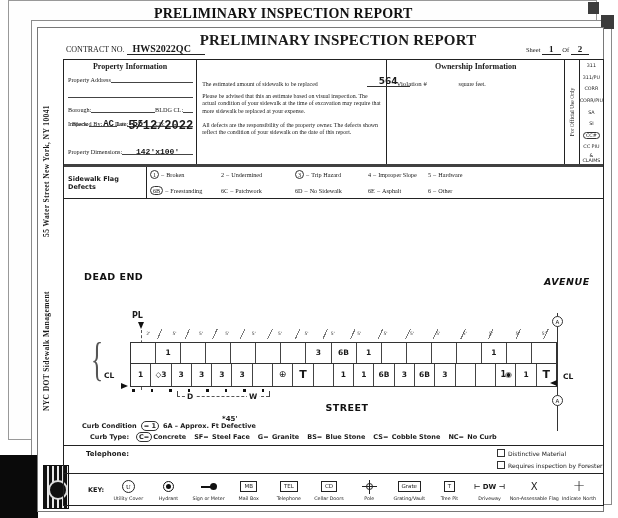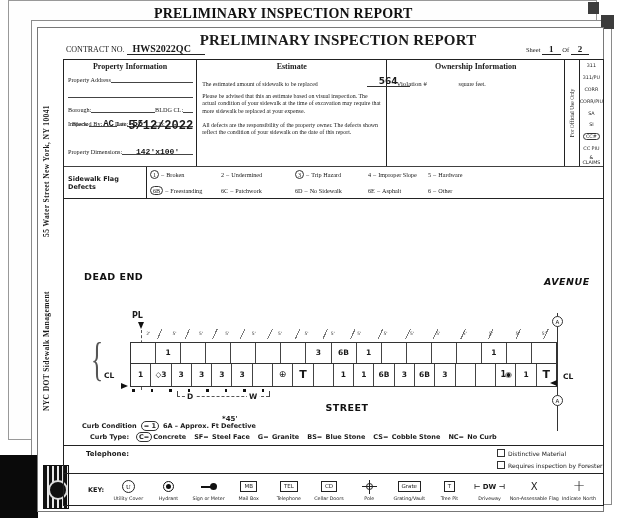--- a/index.html
+++ b/index.html
@@ -23,21 +23,21 @@
   .logo::after { content:""; position:absolute; left:4px; top:14px; width:16px; height:16px; border-radius:50%; background:#111; border:2px solid #ddd; }
 
   .contract { position:absolute; left:28px; top:15px; font-size:8px; }
   .contract .val { font:bold 10px "Liberation Serif",serif; border-bottom:1px solid #222; padding:0 14px 0 6px; }
   .doc-title { position:absolute; left:140px; top:4px; width:320px; text-align:center; font:bold 15px "Liberation Serif",serif; letter-spacing:.2px; }
   .sheet { position:absolute; left:488px; top:16px; font-size:6.5px; }
   .sheet .num { font:bold 9px "Liberation Serif",serif; border-bottom:1px solid #222; padding:0 7px; }
 
   .form { position:absolute; left:25px; top:31px; width:541px; height:447px; border:1px solid #222; }
 
-  .inforow { display:flex; height:107px; border-bottom:1px solid #404040; }
+  .inforow { display:flex; height:107px; border-bottom:3px solid #404040; }
   .col { border-right:1px solid #222; position:relative; height:100%; }
   .prop { width:135px; } .est { width:193px; } .own { width:180px; } .ofc { width:15px; } .codes { flex:1; border-right:none; }
   .boxtitle { position:absolute; left:0; right:0; top:2px; text-align:center; font:bold 8px "Liberation Serif",serif; }
   .prow { position:absolute; left:4px; right:3px; display:flex; align-items:flex-end; font-size:6.2px; white-space:nowrap; }
   .uline { border-bottom:1px solid #444; height:8px; }
   .fl1 { flex:1; }
   .hw { font-family:Liberation Mono, monospace; font-weight:bold; text-align:center; }
   .r1{top:15px;} .r2{top:30px;} .r3{top:45px;} .r4{top:59px;} .r5{top:59px;} .r6{top:87px;}
 
   .est-line1 { position:absolute; left:5px; right:4px; top:16px; display:flex; align-items:flex-end; font-size:5.9px; white-space:nowrap;gap:47px; }
@@ -190,21 +190,20 @@
               <span>Date:</span>
               <span class="hw uline fl1" style="font-size:12px">5/12/2022</span>
             </div>
           <div class="prow r6">
               <span>Property Dimensions:</span>
               <span class="hw uline fl1" style="font-size:8px">142'x100'</span>
             </div>
         </div>
 
         <div class="col est">
-          <div class="boxtitle">Estimate</div>
           <div class="est-line1">
             <span>The estimated amount of sidewalk to be replaced</span>
             <span class="est-amt">564</span>
             <span>square feet.</span>
           </div>
           <div class="est-p ep1">Please be advised that this an estimate based on visual inspection.  The actual condition of your sidewalk at the time of excavation may require that more sidewalk be replaced at your expense.</div>
           <div class="est-p ep2">All defects are the responsibility of the property owner.  The defects shown reflect the condition of your sidewalk on the date of this report.</div>
         </div>
 
         <div class="col own">

